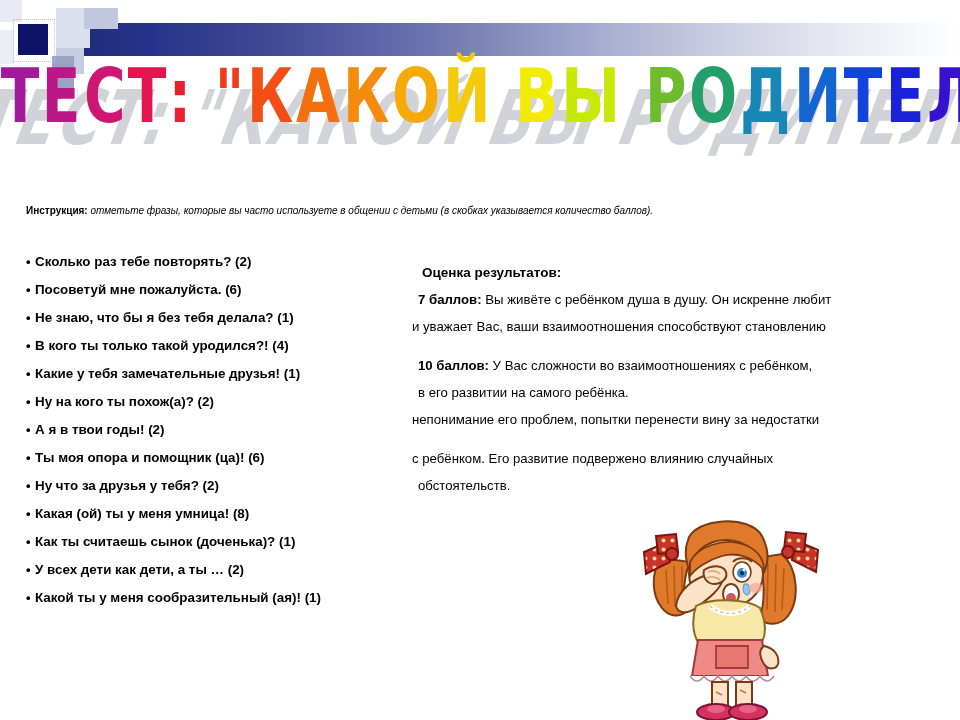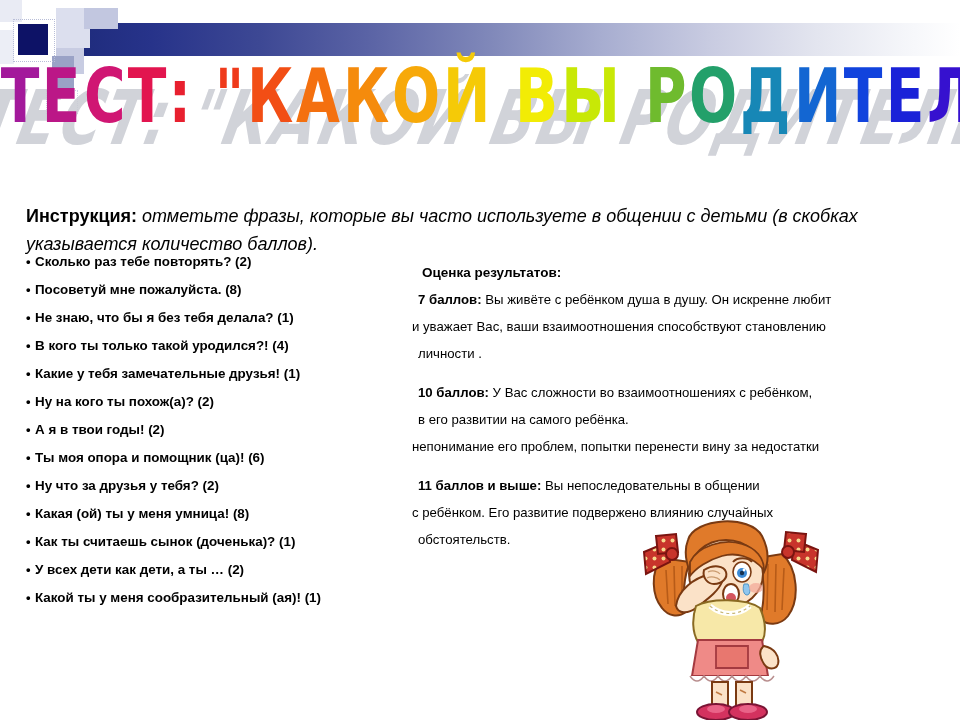--- a/index.html
+++ b/index.html
@@ -77,21 +77,21 @@
     opacity: .85;
   }
   .wordart-shadow .ltr { transform: scaleY(1.28) scaleX(0.96) skewX(-26deg); }
   .wordart-main { top: 0; }
 
   
   .instruction {
     position: absolute;
     left: 26px; top: 203px;
     width: 900px;
-    font-size: 18px;
+    font-size: 10px;
     line-height: 1.55;
   }
   .instruction .lead {
     font-weight: 700;
     font-style: normal;
   }
   .instruction .body {
     font-style: italic;
   }
 
@@ -167,49 +167,47 @@
   <div class="wordart wordart-shadow" id="title-shadow"><span class="ltr">Т</span><span class="ltr">Е</span><span class="ltr">С</span><span class="ltr">Т</span><span class="ltr">:</span><span class="ltr">&nbsp;</span><span class="ltr">"</span><span class="ltr">К</span><span class="ltr">А</span><span class="ltr">К</span><span class="ltr">О</span><span class="ltr">Й</span><span class="ltr">&nbsp;</span><span class="ltr">В</span><span class="ltr">Ы</span><span class="ltr">&nbsp;</span><span class="ltr">Р</span><span class="ltr">О</span><span class="ltr">Д</span><span class="ltr">И</span><span class="ltr">Т</span><span class="ltr">Е</span><span class="ltr">Л</span><span class="ltr">Ь</span></div>
   <div class="wordart wordart-main" id="title-main"><span class="ltr" style="color: rgb(163, 25, 155);">Т</span><span class="ltr" style="color: rgb(187, 23, 135);">Е</span><span class="ltr" style="color: rgb(208, 22, 115);">С</span><span class="ltr" style="color: rgb(226, 21, 79);">Т</span><span class="ltr" style="color: rgb(232, 32, 47);">:</span><span class="ltr" style="color: rgb(255, 255, 255);">&nbsp;</span><span class="ltr" style="color: rgb(239, 58, 27);">"</span><span class="ltr" style="color: rgb(242, 78, 21);">К</span><span class="ltr" style="color: rgb(244, 112, 15);">А</span><span class="ltr" style="color: rgb(245, 139, 12);">К</span><span class="ltr" style="color: rgb(247, 169, 9);">О</span><span class="ltr" style="color: rgb(245, 202, 7);">Й</span><span class="ltr" style="color: rgb(255, 255, 255);">&nbsp;</span><span class="ltr" style="color: rgb(242, 236, 5);">В</span><span class="ltr" style="color: rgb(200, 232, 6);">Ы</span><span class="ltr" style="color: rgb(255, 255, 255);">&nbsp;</span><span class="ltr" style="color: rgb(111, 187, 46);">Р</span><span class="ltr" style="color: rgb(35, 160, 106);">О</span><span class="ltr" style="color: rgb(23, 135, 182);">Д</span><span class="ltr" style="color: rgb(19, 102, 210);">И</span><span class="ltr" style="color: rgb(17, 67, 221);">Т</span><span class="ltr" style="color: rgb(26, 34, 216);">Е</span><span class="ltr" style="color: rgb(54, 17, 207);">Л</span></div>
 </div>
 
 <div class="instruction">
   <span class="lead">Инструкция:</span><span class="body"> отметьте фразы, которые вы часто используете в общении с детьми (в скобках указывается количество баллов).</span>
 </div>
 
 <div class="col-left" id="question-list">
     <div class="q-item"><span class="bullet">•</span><span>Сколько раз тебе повторять? (2)</span></div>
-    <div class="q-item"><span class="bullet">•</span><span>Посоветуй мне пожалуйста. (8)</span></div>
+    <div class="q-item"><span class="bullet">•</span><span>Посоветуй мне пожалуйста. (6)</span></div>
     <div class="q-item"><span class="bullet">•</span><span>Не знаю, что бы я без тебя делала? (1)</span></div>
     <div class="q-item"><span class="bullet">•</span><span>В кого ты только такой уродился?! (4)</span></div>
     <div class="q-item"><span class="bullet">•</span><span>Какие у тебя замечательные друзья! (1)</span></div>
     <div class="q-item"><span class="bullet">•</span><span>Ну на кого ты похож(а)? (2)</span></div>
     <div class="q-item"><span class="bullet">•</span><span>А я в твои годы!  (2)</span></div>
     <div class="q-item"><span class="bullet">•</span><span>Ты моя опора и помощник (ца)! (6)</span></div>
     <div class="q-item"><span class="bullet">•</span><span>Ну что за друзья у тебя? (2)</span></div>
     <div class="q-item"><span class="bullet">•</span><span>Какая (ой) ты у меня умница! (8)</span></div>
     <div class="q-item"><span class="bullet">•</span><span>Как ты считаешь сынок (доченька)? (1)</span></div>
     <div class="q-item"><span class="bullet">•</span><span>У всех дети как дети, а ты … (2)</span></div>
     <div class="q-item"><span class="bullet">•</span><span>Какой ты у меня сообразительный (ая)! (1)</span></div>
   </div>
 
 <div class="col-right">
   <div class="res-heading">Оценка результатов:</div>
   <div id="results-blocks">
       <div class="res-block">
         <div class="res-line res-l0"><span class="score">7 баллов:</span><span> Вы живёте с ребёнком душа в душу. Он искренне любит</span></div>
         <div class="res-line res-l1"><span>и уважает Вас, ваши взаимоотношения способствуют становлению</span></div>
-        <div class="res-line res-l2"><span>личности .</span></div>
       </div>
       <div class="res-block">
         <div class="res-line res-l0"><span class="score">10 баллов:</span><span> У Вас сложности во взаимоотношениях с ребёнком,</span></div>
         <div class="res-line res-l2"><span> в его развитии на самого ребёнка.</span></div>
         <div class="res-line res-l1"><span>непонимание его проблем, попытки перенести вину за недостатки</span></div>
       </div>
       <div class="res-block">
-        <div class="res-line res-l0"><span class="score">11 баллов и выше:</span><span> Вы непоследовательны в общении</span></div>
         <div class="res-line res-l1"><span> с ребёнком. Его развитие подвержено влиянию случайных</span></div>
         <div class="res-line res-l2"><span>обстоятельств.</span></div>
       </div>
     </div>
 </div>
 
 <div class="girl">
   <svg viewBox="0 0 200 220" width="200" height="220" xmlns="http://www.w3.org/2000/svg">
     <defs>
       <pattern id="dots" width="9" height="9" patternUnits="userSpaceOnUse">

